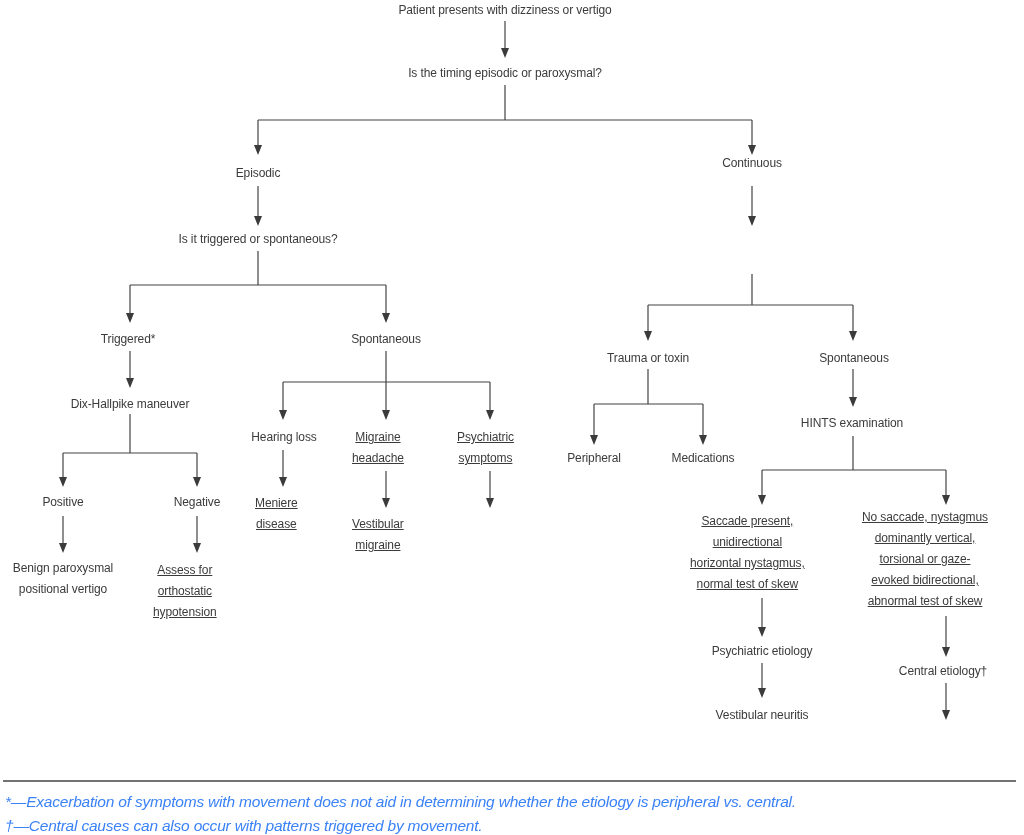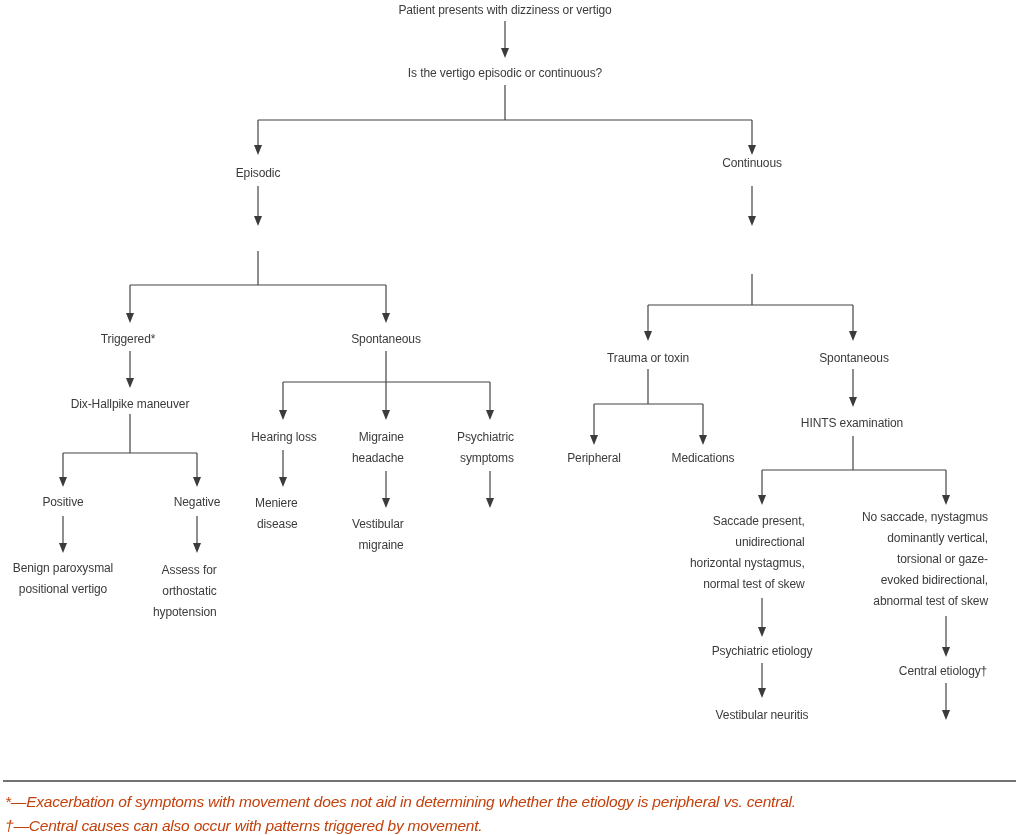--- a/index.html
+++ b/index.html
@@ -7,24 +7,24 @@
     position:relative;width:1024px;height:835px;background:#ffffff;
     font-family:"Liberation Sans","DejaVu Sans",sans-serif;
     color:#3b3b3b;overflow:hidden;
   }
   .figure svg{position:absolute;left:0;top:0;}
   .node{
     position:absolute;font-size:12px;line-height:21px;
     white-space:pre-line;width:max-content;letter-spacing:-0.1px;
   }
   .c{transform:translateX(-50%);text-align:center;}
-  .l{text-align:right;}
+  .l{text-align:center;text-decoration:underline;}
   .fn{
     position:absolute;left:5px;font-style:italic;font-size:15.5px;
-    color:#c2410c;letter-spacing:-0.2px;white-space:nowrap;
+    color:#3b82f6;letter-spacing:-0.2px;white-space:nowrap;
   }
   .ln{stroke:#434343;stroke-width:1.2;fill:none;}
   .rule{stroke:#434343;stroke-width:1.4;fill:none;}
 </style>
 </head>
 <body>
 
 <div class="figure">
 
   <svg width="1024" height="835" viewBox="0 0 1024 835">
@@ -75,23 +75,24 @@
       <path class="ln" d="M946,616 V647" marker-end="url(#arrow)"></path>
       <path class="ln" d="M946,683 V710" marker-end="url(#arrow)"></path>
     </g>
 
     <g>
       <path class="rule" d="M3,781 H1016"></path>
     </g>
   </svg>
 
   <div class="node c" style="left:505px;top:0px">Patient presents with dizziness or vertigo</div>
-  <div class="node c" style="left:505px;top:63px">Is the vertigo episodic or continuous?</div>
+  <div class="node c" style="left:505px;top:63px">Is the timing episodic or paroxysmal?</div>
   <div class="node c" style="left:258px;top:163px">Episodic</div>
   <div class="node c" style="left:752px;top:153px">Continuous</div>
+  <div class="node c" style="left:258px;top:229px">Is it triggered or spontaneous?</div>
   <div class="node c" style="left:128px;top:329px">Triggered*</div>
   <div class="node c" style="left:386px;top:329px">Spontaneous</div>
   <div class="node c" style="left:130px;top:394px">Dix-Hallpike maneuver</div>
   <div class="node c" style="left:284px;top:427px">Hearing loss</div>
   <div class="node l" style="left:352px;top:427px">Migraine
 headache</div>
   <div class="node l" style="left:457px;top:427px">Psychiatric
 symptoms</div>
   <div class="node c" style="left:63px;top:492px">Positive</div>
   <div class="node c" style="left:197px;top:492px">Negative</div>

